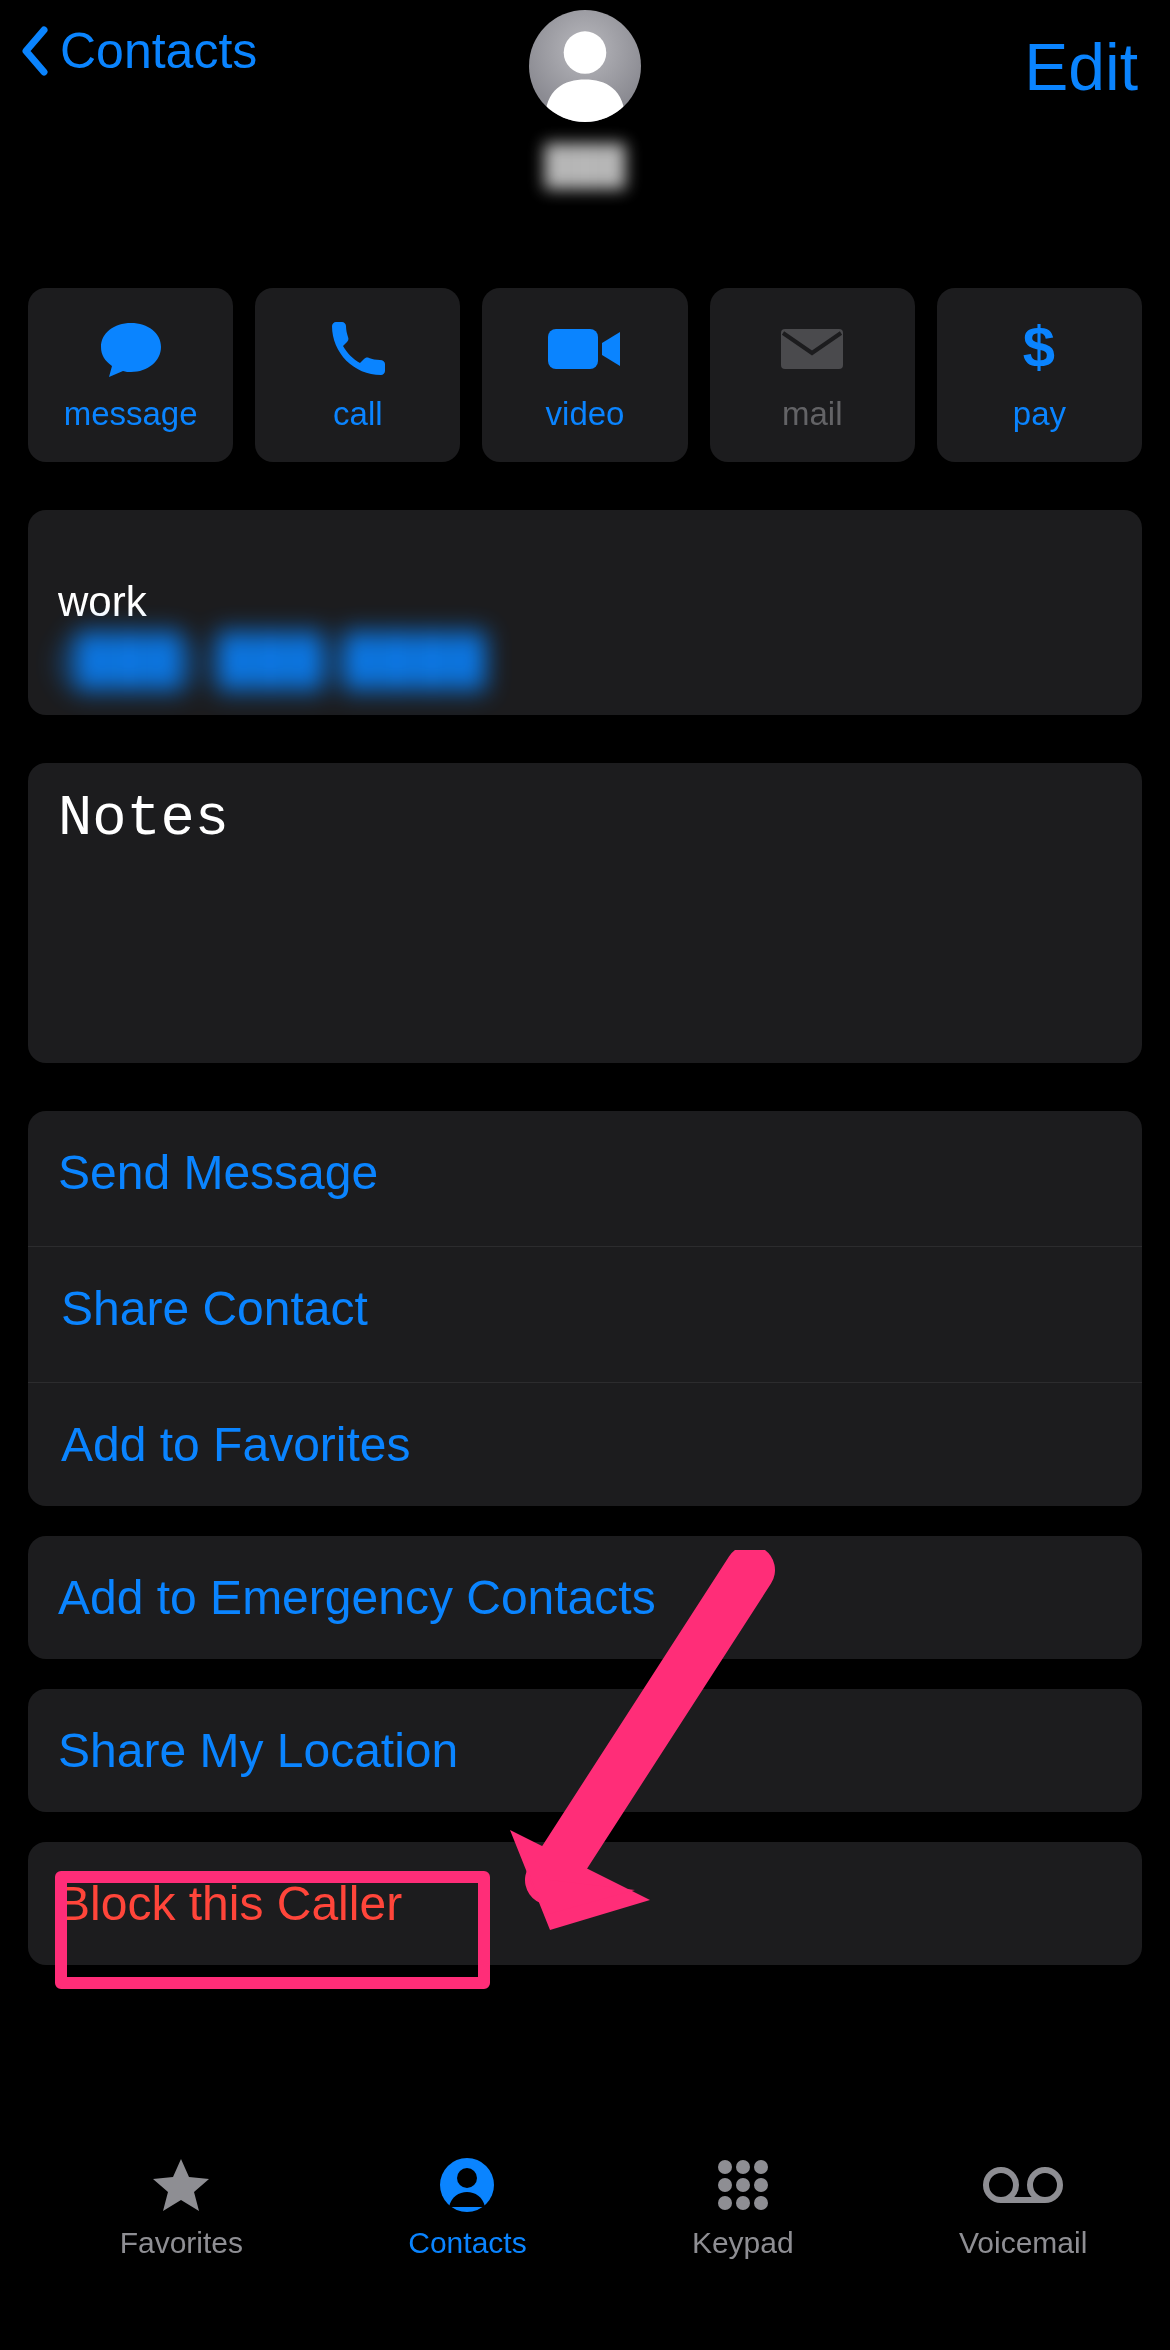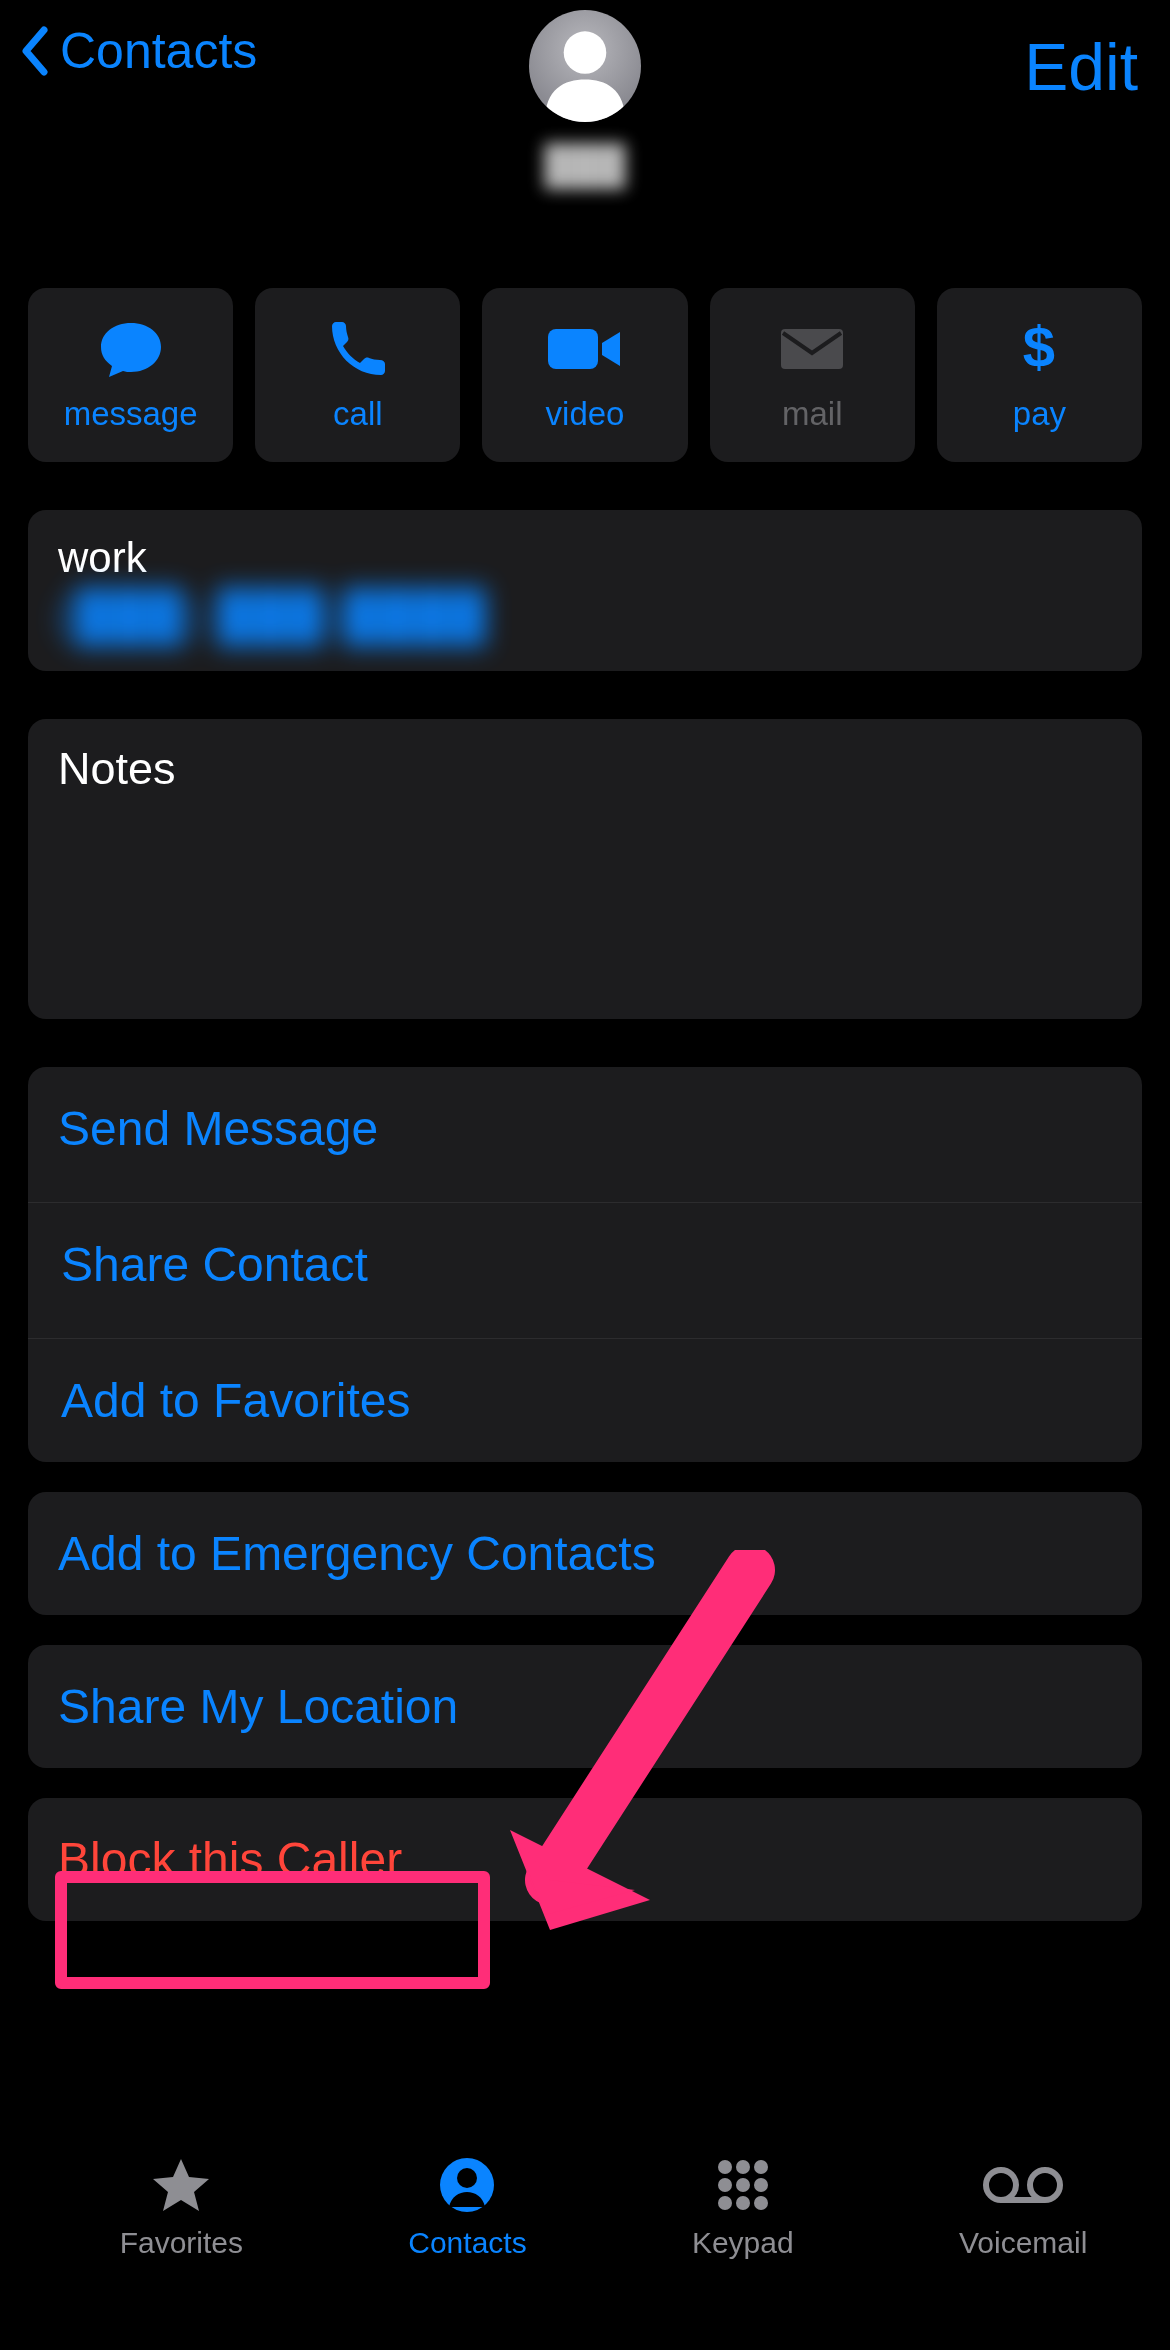--- a/index.html
+++ b/index.html
@@ -27,24 +27,24 @@
   
   .card { background: #1c1c1e; border-radius: 18px; margin: 0 28px; }
   .card.gap-top { margin-top: 48px; }
   .card.gap-top-sm { margin-top: 30px; }
   .row { padding: 34px 30px; font-size: 48px; }
   .row + .row { border-top: 1px solid #2c2c2e; padding-left: 33px; }
   .row.link { color: #0a84ff; cursor: pointer; margin-top: 12px; }
   .row.danger { color: #ff453a; cursor: pointer; }
 
   .field-card { padding: 24px 30px 28px; }
-  .field-label { font-size: 42px; color: #fff; margin-bottom: 6px; }
+  .field-label { font-size: 42px; color: #fff; margin-bottom: 6px; margin-top: 44px; }
   .field-value { font-size: 48px; color: #0a84ff; filter: blur(12px); opacity: .9; letter-spacing: 2px; }
   .notes-card { padding: 24px 30px; height: 300px; }
-  .notes-label { font-size: 45px; color: #fff; }
+  .notes-label { font-size: 57px; color: #fff; font-family: Liberation Mono, monospace; }
 
   
   .block-row-wrap { position: relative; }
   .hl { position: absolute; left: 55px; top: 1871px; width: 435px; height: 118px; border: 12px solid #ff2d78; border-radius: 6px; z-index: 5; pointer-events: none; }
   .arrow { position: absolute; left: 490px; top: 1550px; z-index: 6; pointer-events: none; }
 
   
   .tabbar { position: absolute; bottom: 0; left: 0; right: 0; height: 230px; display: flex; align-items: flex-start; justify-content: space-around; padding-top: 36px; background: #000; margin-left: 37px; }
   .tab { display: flex; flex-direction: column; align-items: center; gap: 12px; cursor: pointer; }
   .tab-label { font-size: 30px; color: #8e8e93; }

